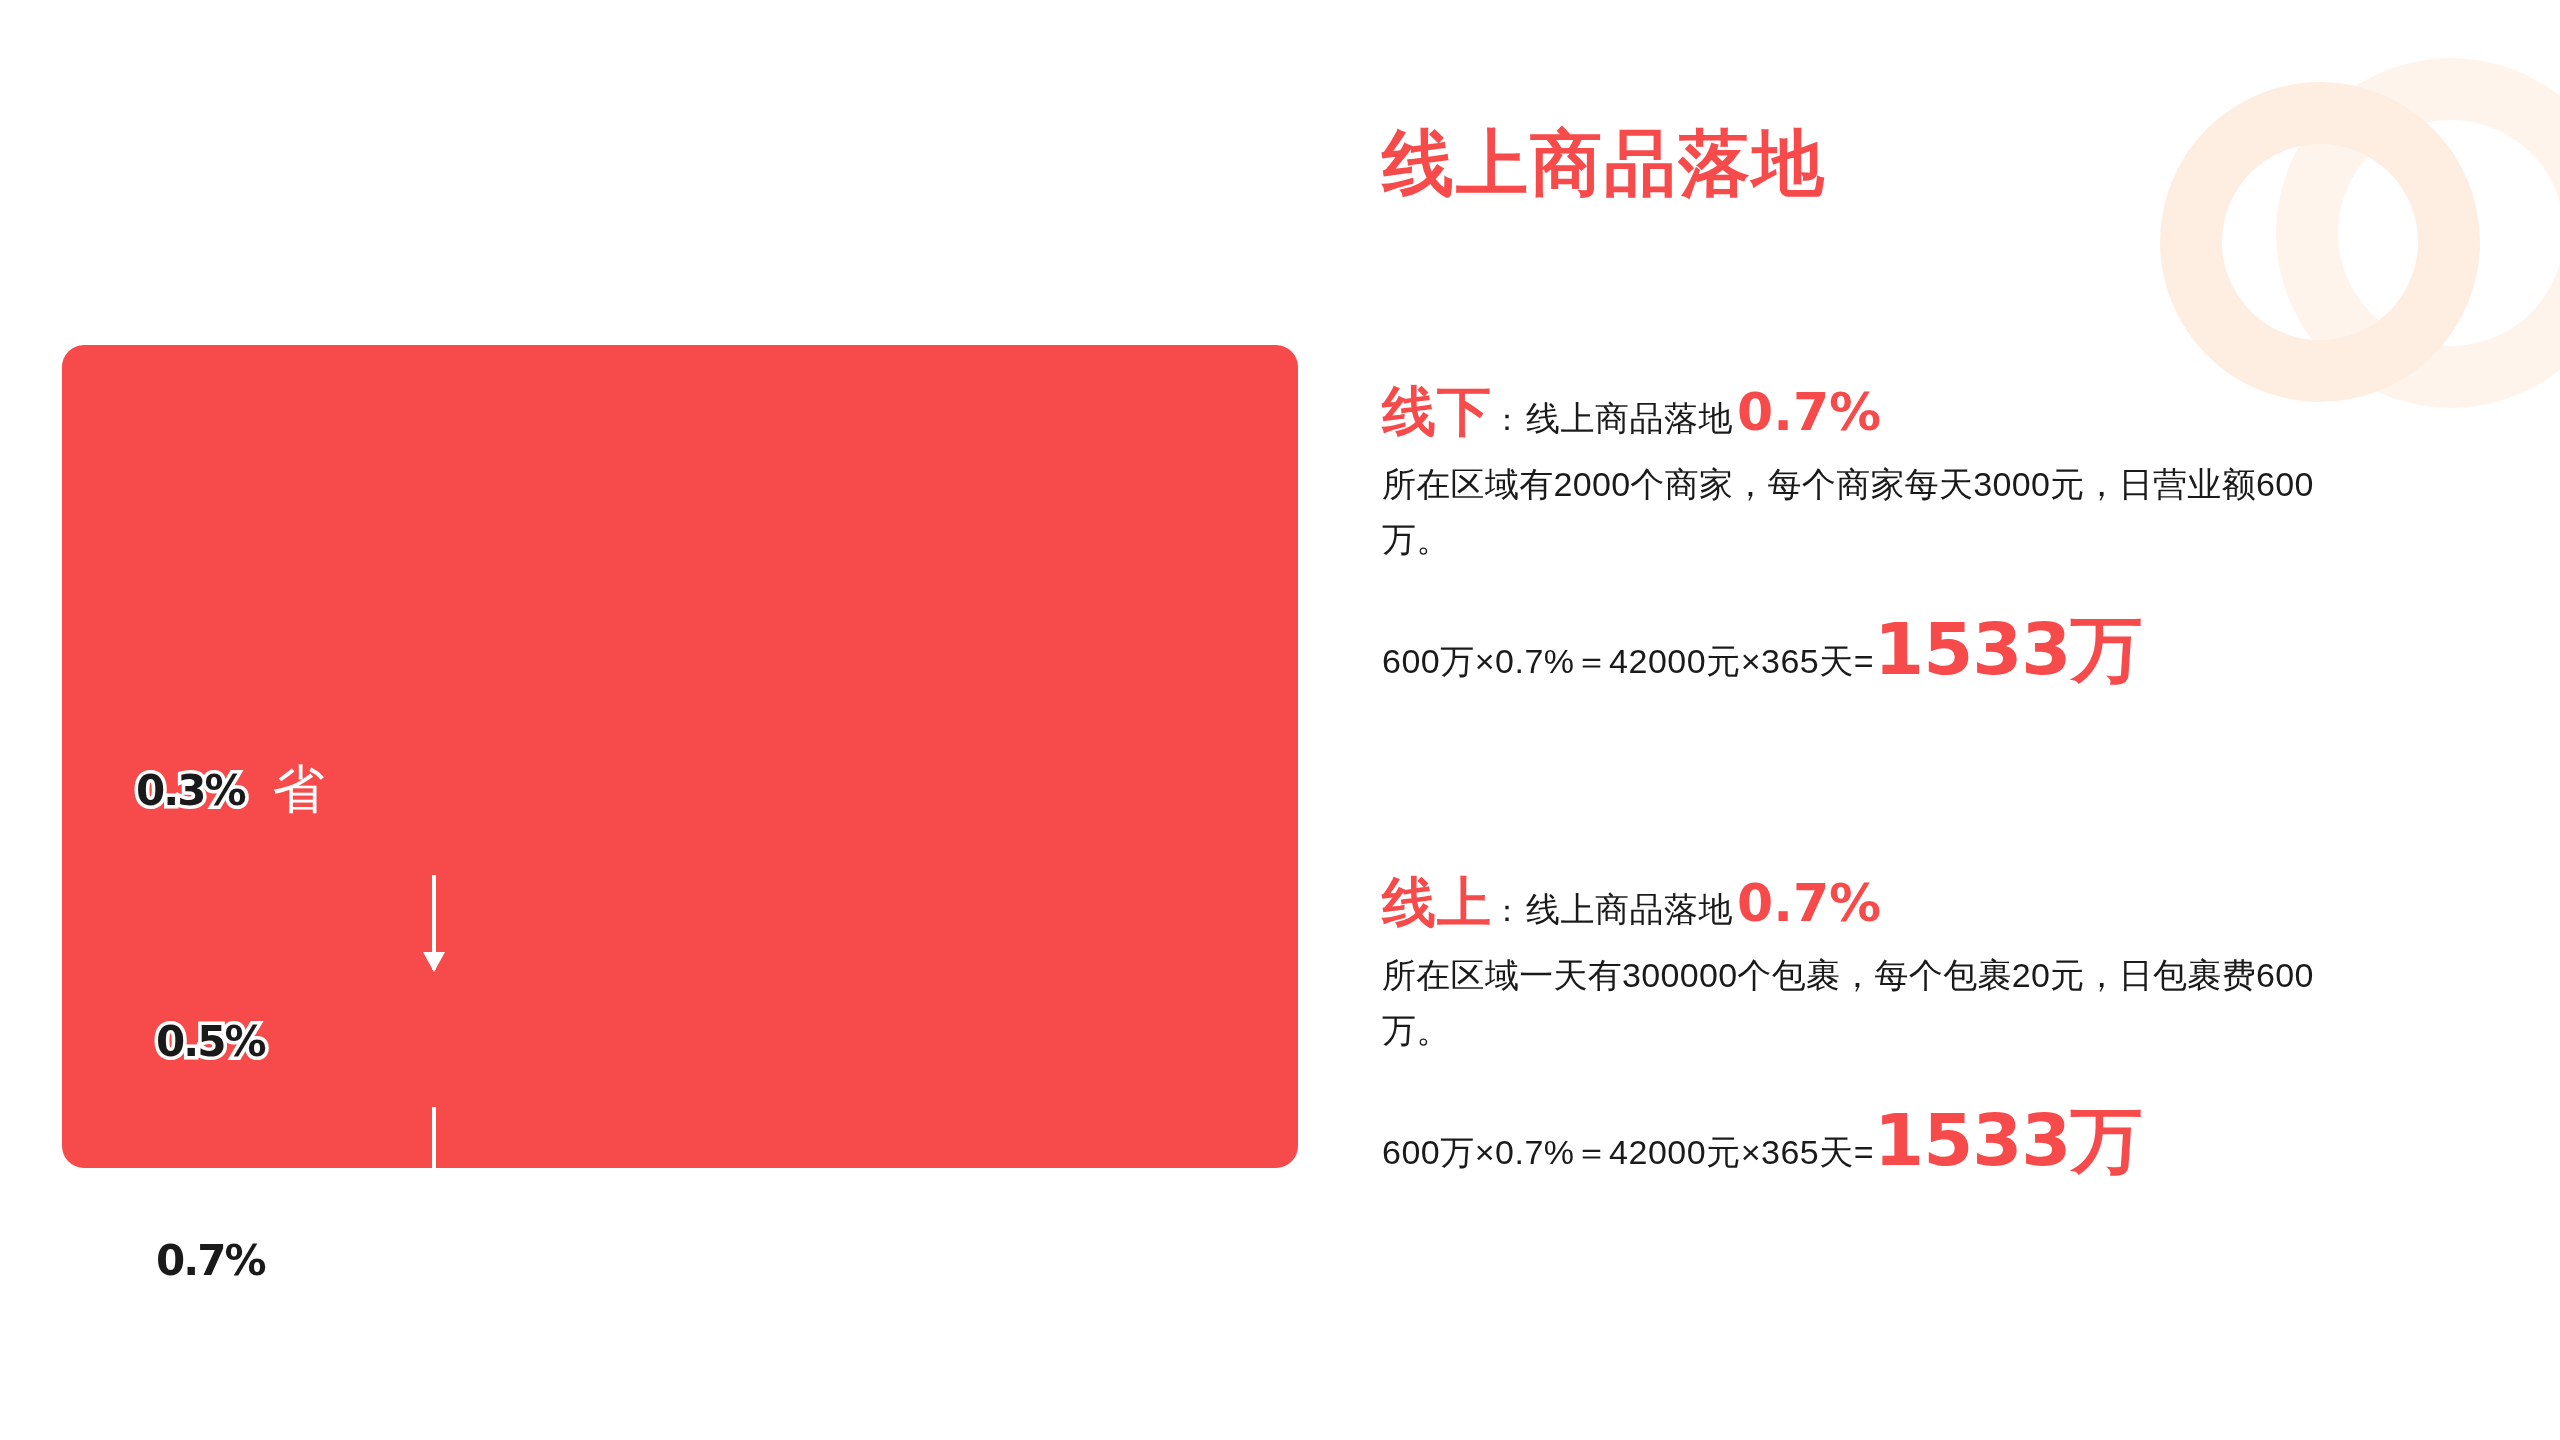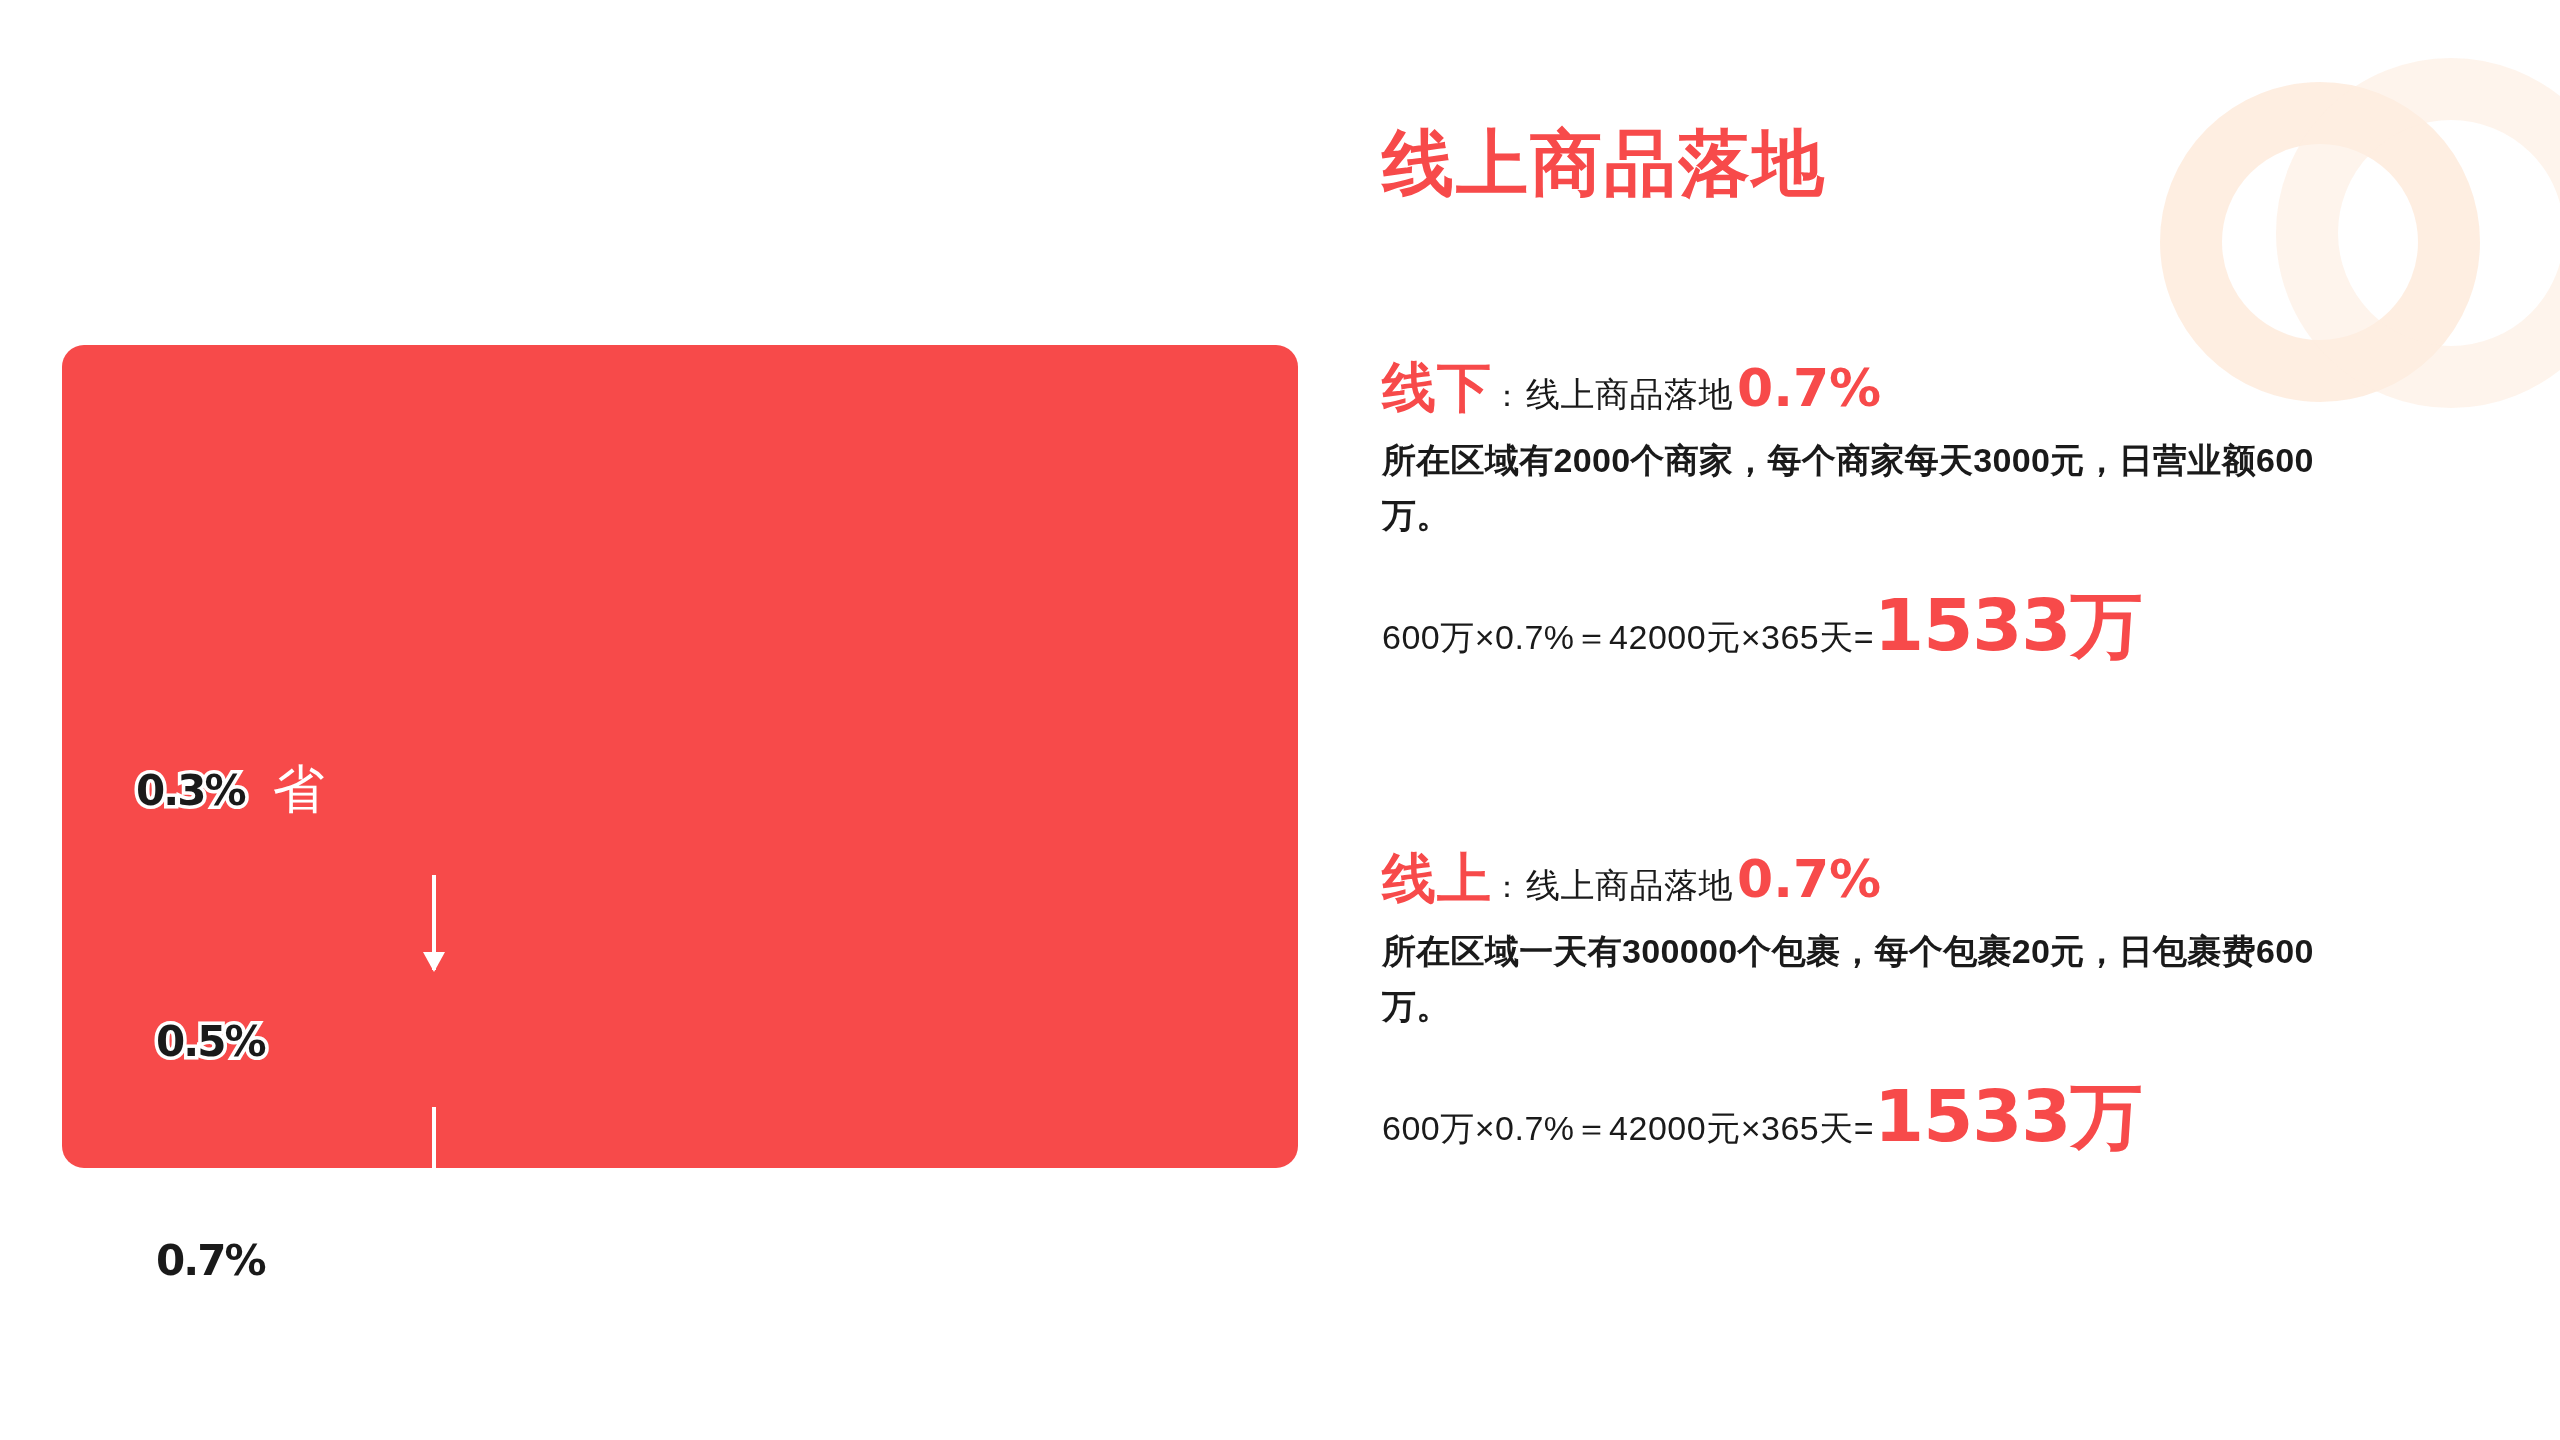--- a/index.html
+++ b/index.html
@@ -147,21 +147,21 @@
     left: 1382px;
     top: 116px;
     color: #F74A4A;
     font-size: 72px;
     font-weight: bold;
     letter-spacing: 2px;
     white-space: nowrap;
     font-family: "Liberation Sans", "DejaVu Sans", sans-serif;
   }
 
-  .section { position: absolute; left: 1382px; width: 1120px; }
+  .section { position: absolute; left: 1382px; width: 1120px; margin-top: 24px; }
   #section-offline { top: 352px; }
   #section-online  { top: 843px; }
 
   .sec-head {
     display: flex;
     align-items: baseline;
     white-space: nowrap;
     margin-bottom: 8px;
   }
   .sec-head .kicker {
@@ -187,21 +187,20 @@
     margin-left: 4px;
     font-family: "DejaVu Sans", sans-serif;
   }
 
   .sec-body {
     color: #1a1a1a;
     font-size: 34px;
     line-height: 1.62;
     width: 950px;
     letter-spacing: 0.3px;
-    font-weight: bold;
   }
 
   .formula {
     display: flex;
     align-items: flex-end;
     white-space: nowrap;
     margin-top: 46px;
   }
   .formula .expr {
     color: #1a1a1a;

